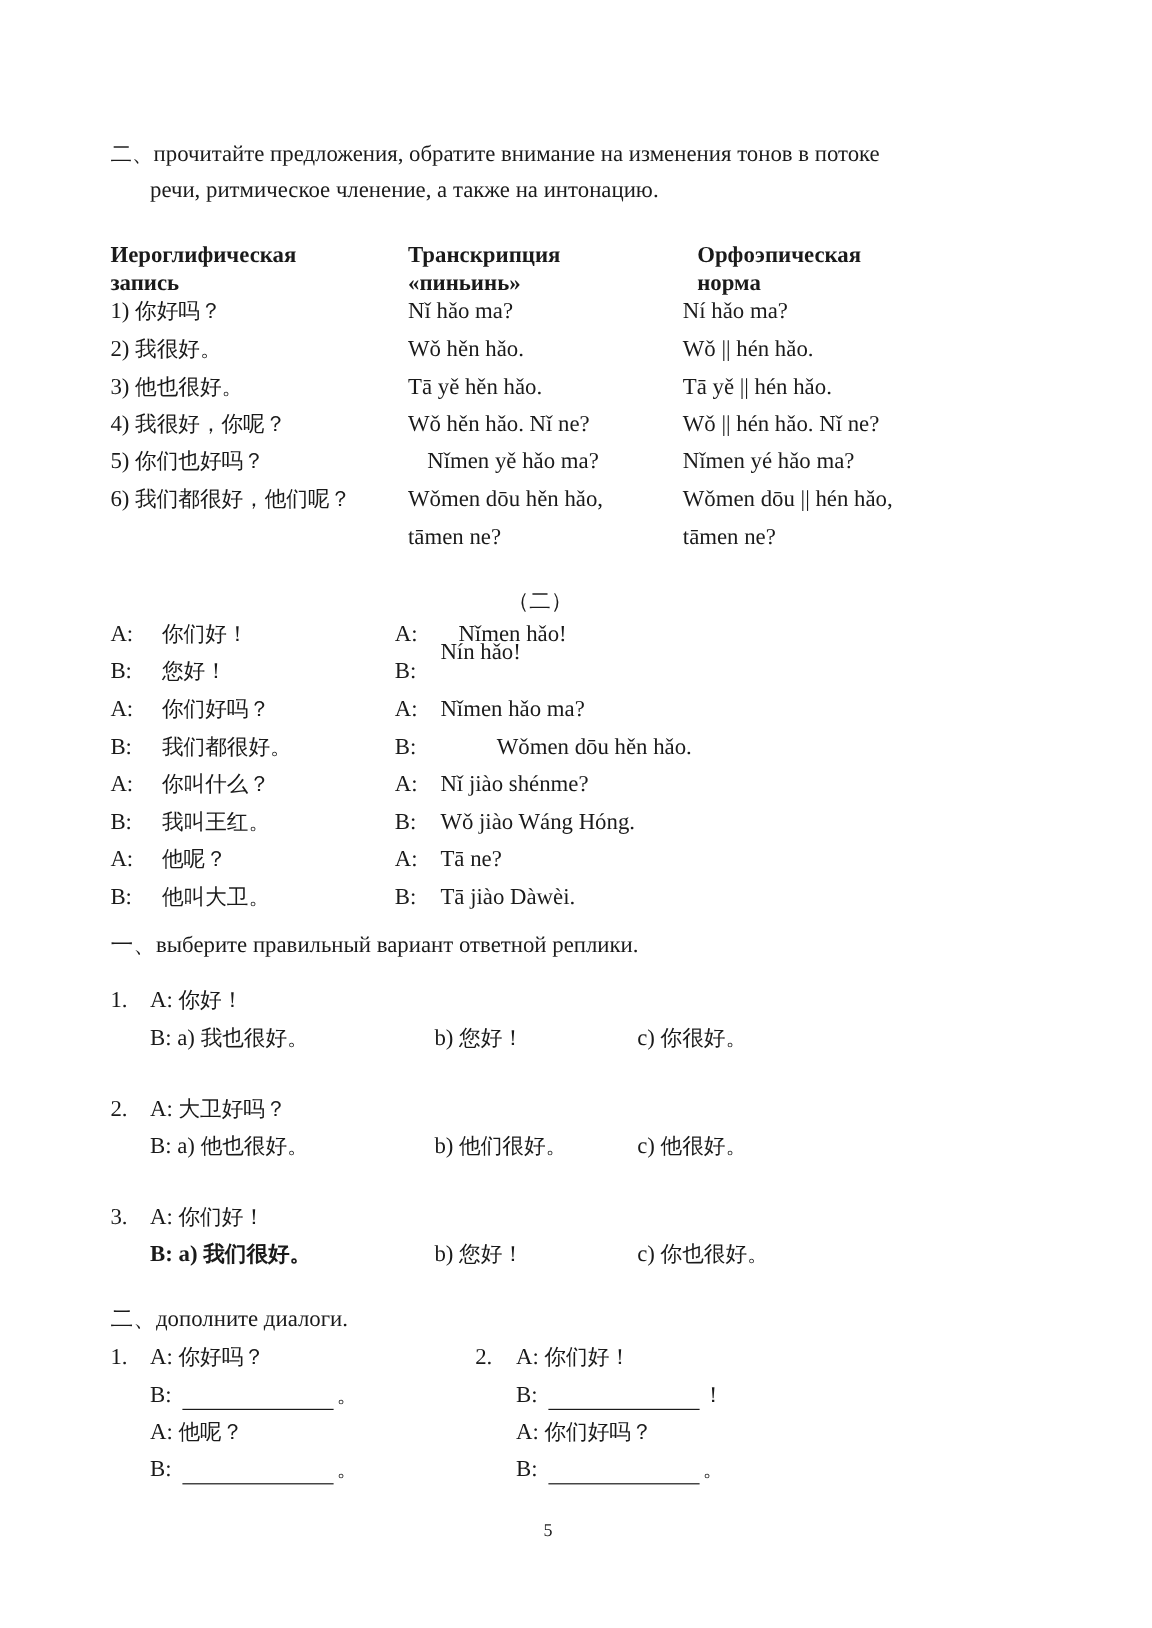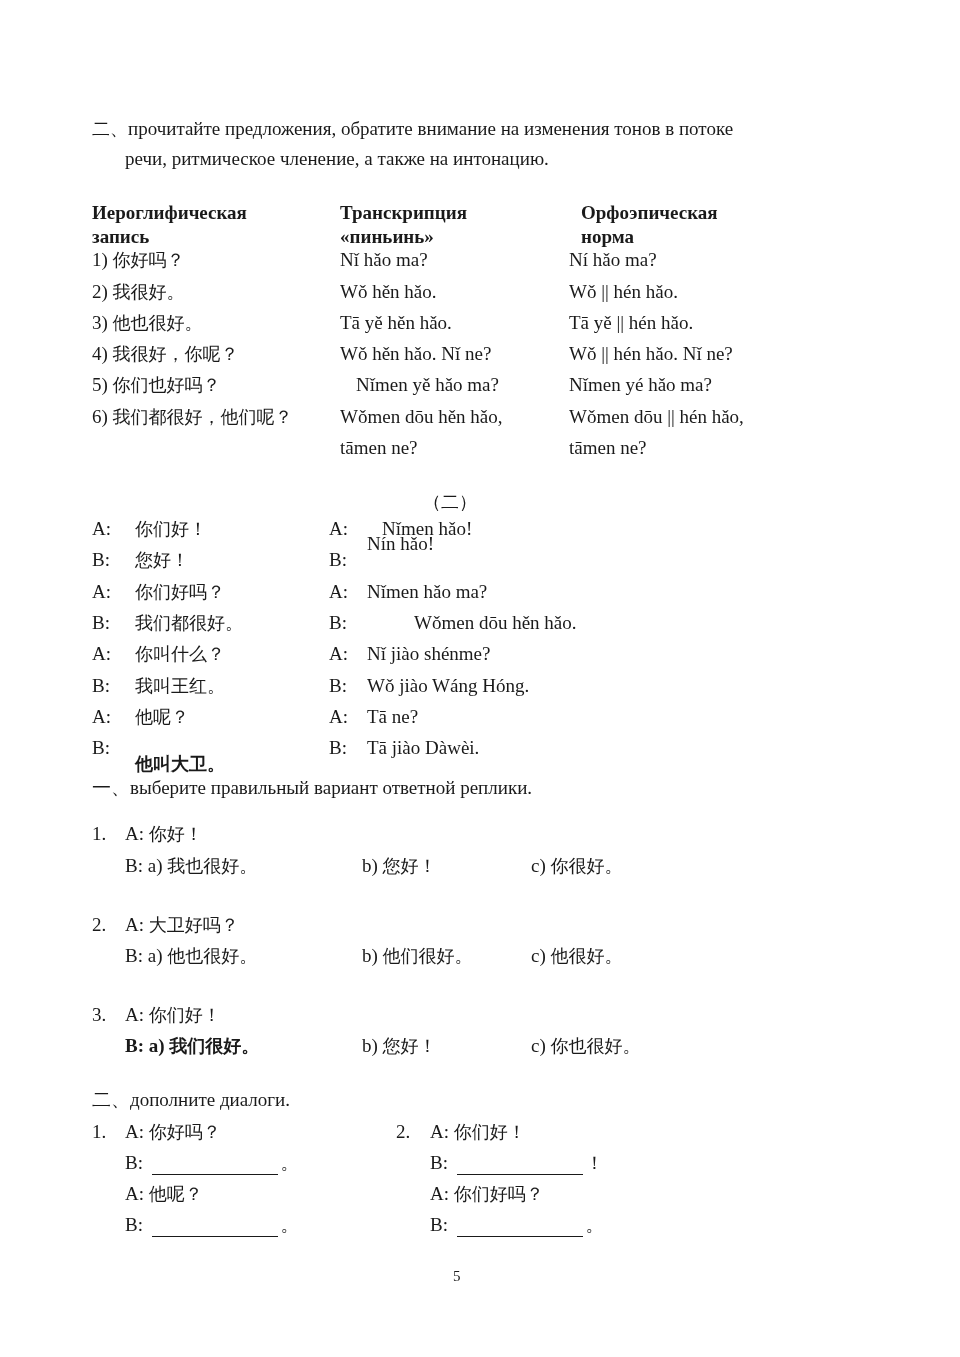--- a/index.html
+++ b/index.html
@@ -104,21 +104,21 @@
   <div class="abs" style="left:367px; top:674px;">Wǒ jiào Wáng Hóng.</div>
 </div>
 <div>
   <div class="abs" style="left:92px; top:705px;">A:</div>
   <div class="abs cn" style="left:135px; top:705px;">他呢？</div>
   <div class="abs" style="left:329px; top:705px;">A:</div>
   <div class="abs" style="left:367px; top:705px;">Tā ne?</div>
 </div>
 <div>
   <div class="abs" style="left:92px; top:736px;">B:</div>
-  <div class="abs cn" style="left:135px; top:752px;font-weight:bold;">他叫大卫。</div>
+  <div class="abs cn" style="left:135px; top:736px;">他叫大卫。</div>
   <div class="abs" style="left:329px; top:736px;">B:</div>
   <div class="abs" style="left:367px; top:736px;">Tā jiào Dàwèi.</div>
 </div>
 
 <div class="abs" style="left:92px; top:776px;">一、выберите правильный вариант ответной реплики.</div>
 
 <div>
   <div class="abs" style="left:92px; top:822px;">1.</div>
   <div class="abs" style="left:125px; top:822px;"><span>A:</span> <span class="cn">你好！</span></div>
   <div class="abs" style="left:125px; top:854px;"><span>B:</span> <span>a)</span> <span class="cn">我也很好。</span></div>

